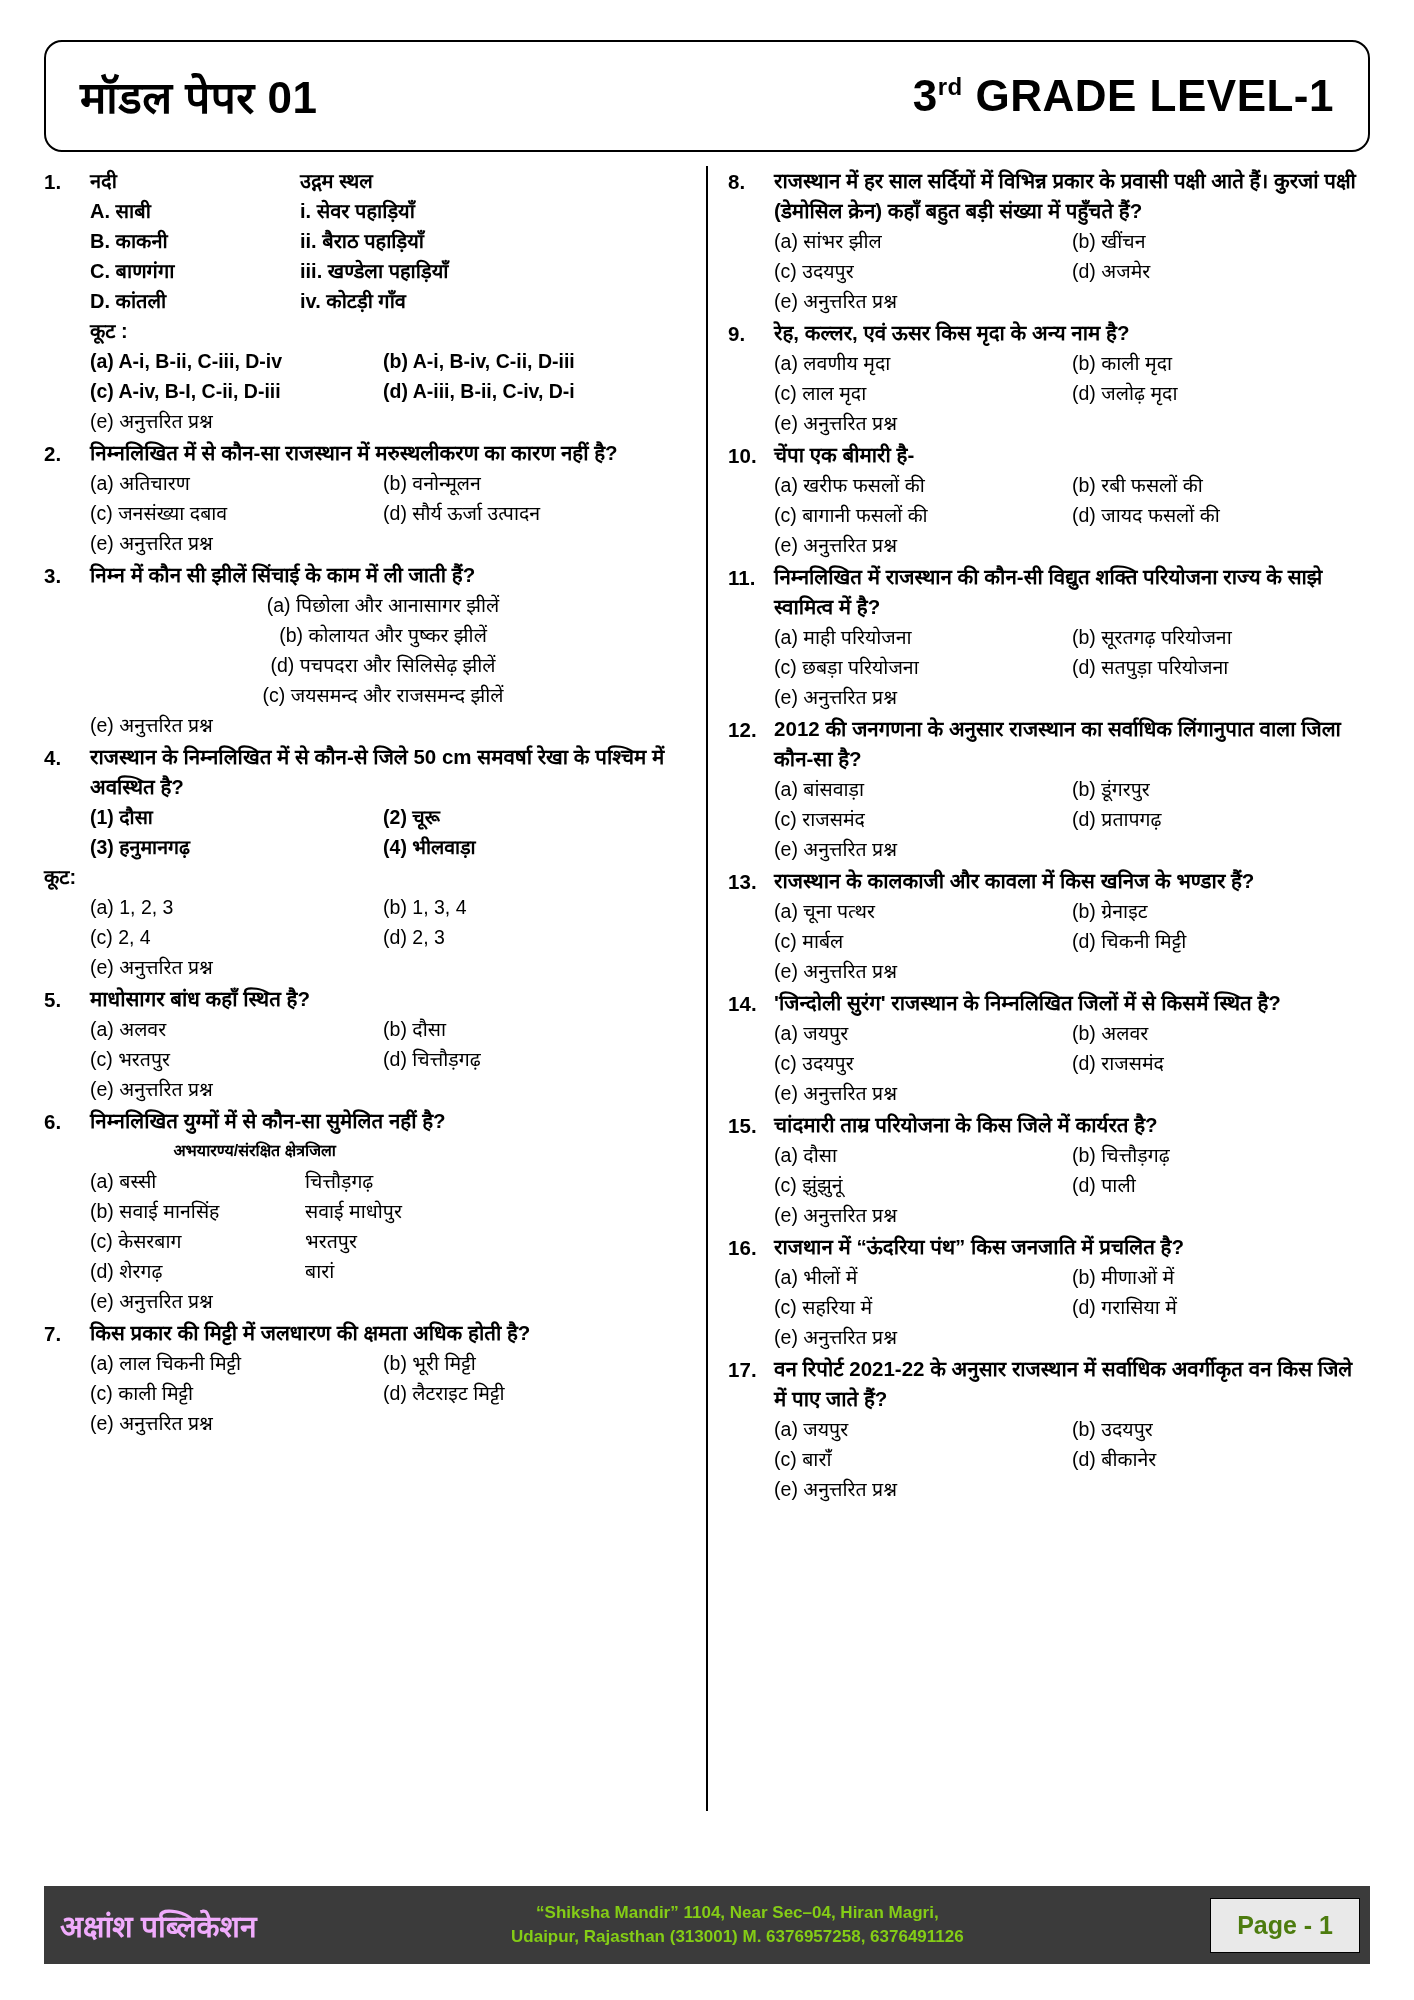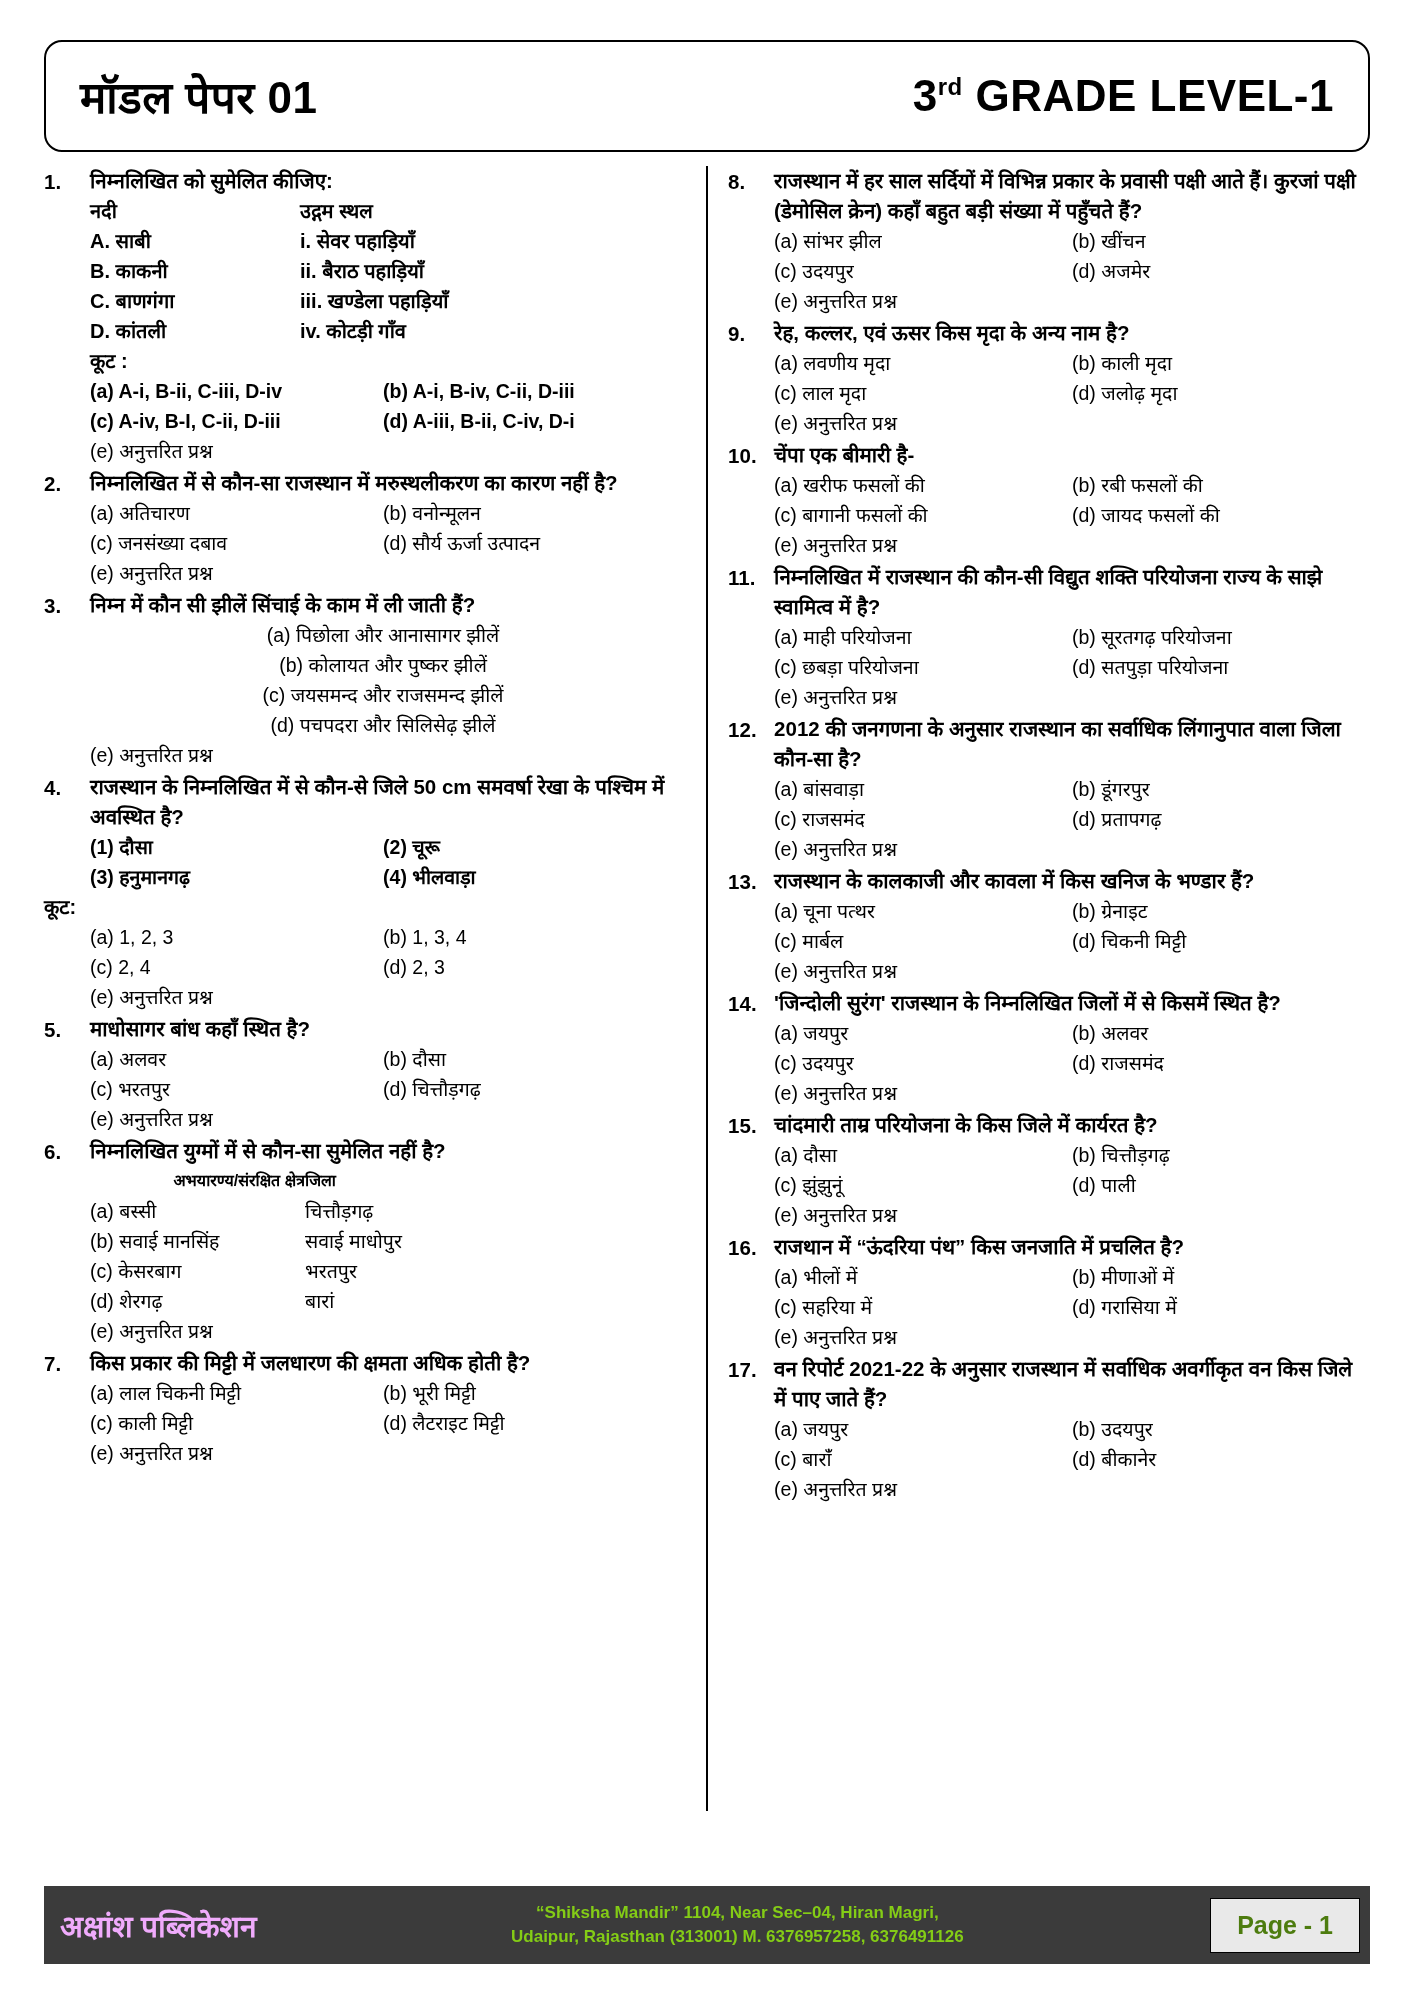--- a/index.html
+++ b/index.html
@@ -203,21 +203,20 @@
     <div class="header-right">
       <span>3</span><span class="sup">rd</span><span> GRADE LEVEL-1</span>
     </div>
   </div>
 
   <div class="columns">
     <div class="col col-left" id="left-col">
         <div class="q">
           <div class="q-num">1.</div>
           <div class="q-body">
-            <div class="q-text">निम्नलिखित को सुमेलित कीजिए:</div>
             <div class="match-head">
               <div class="c1">नदी</div>
               <div class="c2">उद्गम स्थल</div>
             </div>
             <div class="match-row">
               <div class="c1">A. साबी</div>
               <div class="c2">i. सेवर पहाड़ियाँ</div>
             </div>
             <div class="match-row">
               <div class="c1">B. काकनी</div>
@@ -253,22 +252,22 @@
             </div>
             <div class="opt-e">(e) अनुत्तरित प्रश्न</div>
           </div>
         </div>
         <div class="q">
           <div class="q-num">3.</div>
           <div class="q-body">
             <div class="q-text">निम्न में कौन सी झीलें सिंचाई के काम में ली जाती हैं?</div>
             <div class="opt-full">(a) पिछोला और आनासागर झीलें</div>
             <div class="opt-full">(b) कोलायत और पुष्कर झीलें</div>
+            <div class="opt-full">(d) पचपदरा और सिलिसेढ़ झीलें</div>
             <div class="opt-full">(c) जयसमन्द और राजसमन्द झीलें</div>
-            <div class="opt-full">(d) पचपदरा और सिलिसेढ़ झीलें</div>
             <div class="opt-e">(e) अनुत्तरित प्रश्न</div>
           </div>
         </div>
         <div class="q">
           <div class="q-num">4.</div>
           <div class="q-body">
             <div class="q-text">राजस्थान के निम्नलिखित में से कौन-से जिले 50 cm समवर्षा रेखा के पश्चिम में अवस्थित है?</div>
             <div class="opt-grid">
               <div class="opt bold-opt">(1) दौसा</div>
               <div class="opt bold-opt">(2) चूरू</div>

